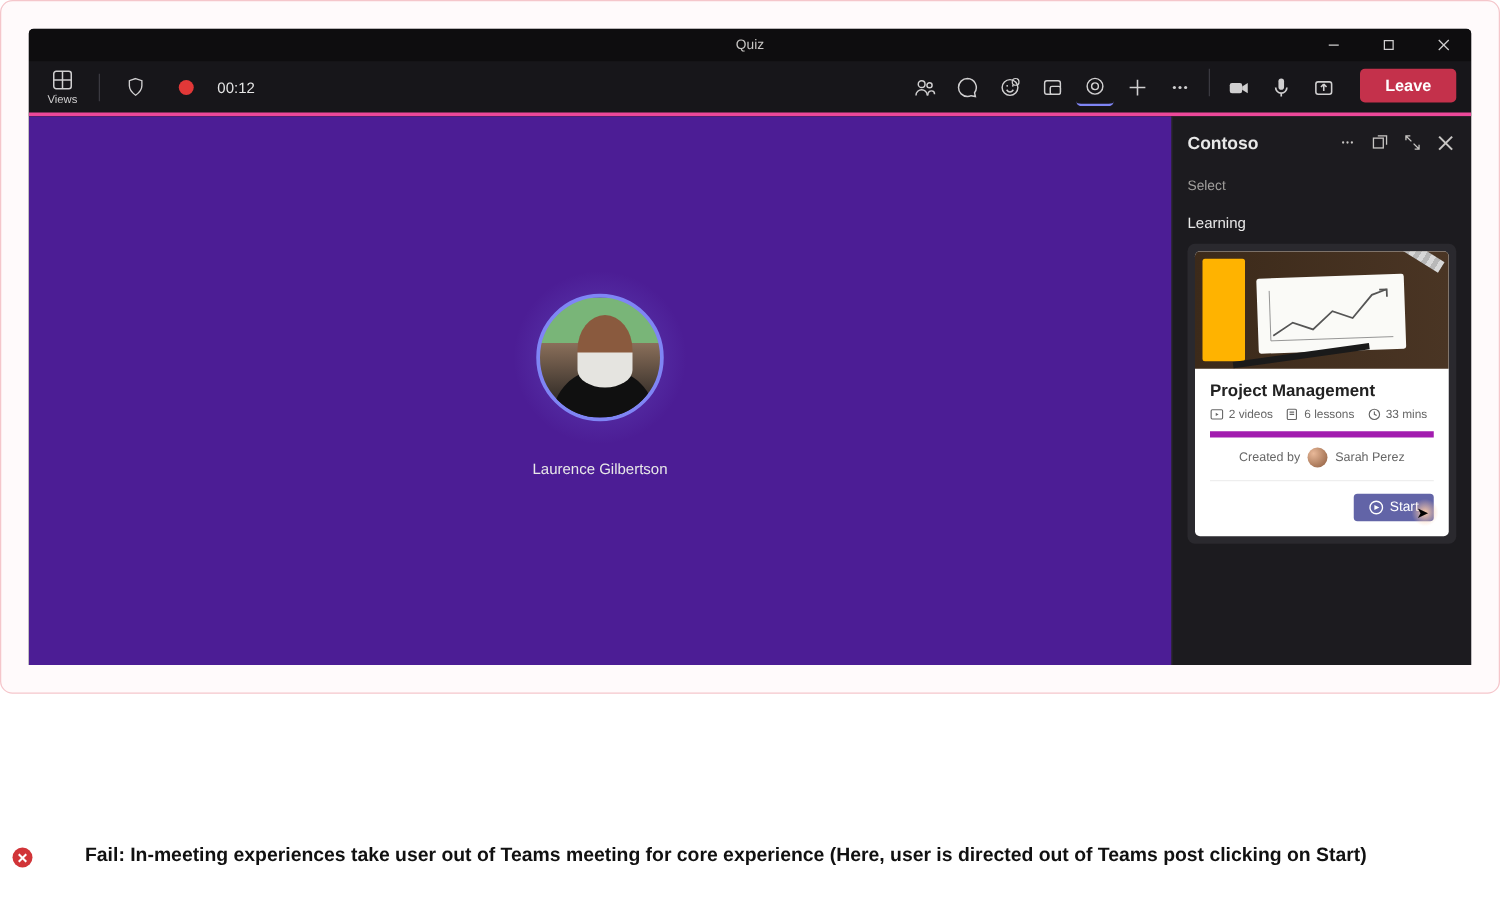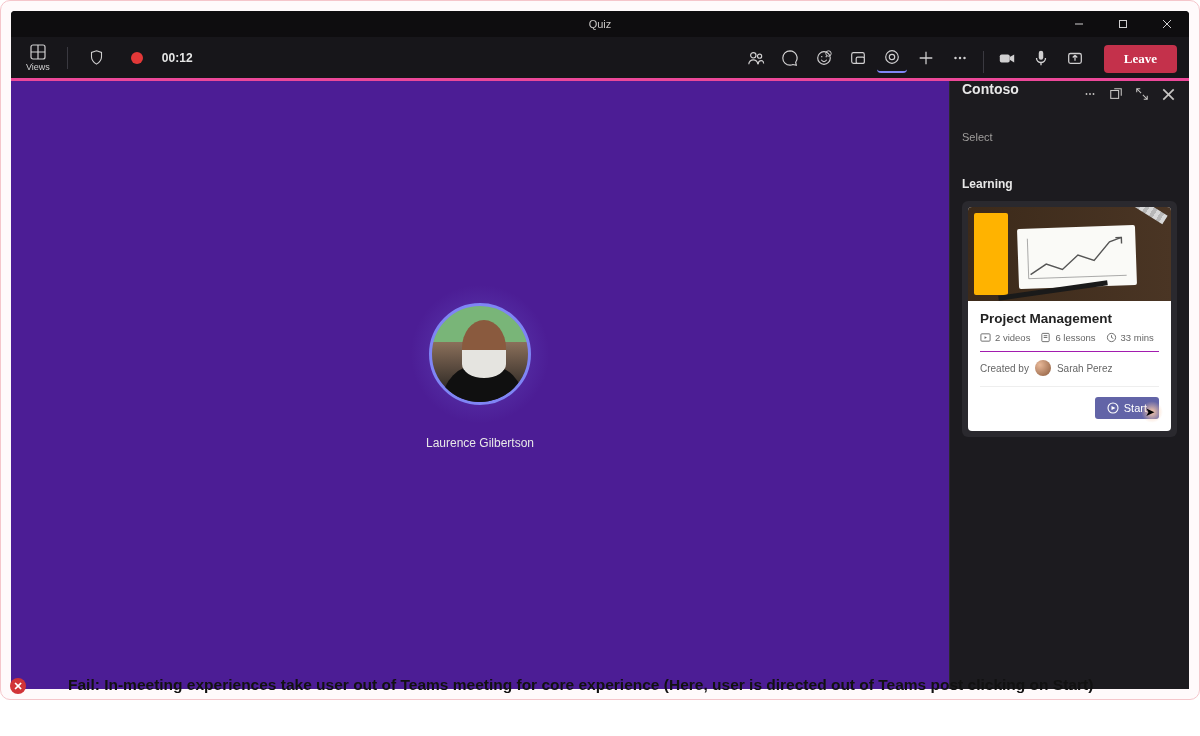--- a/index.html
+++ b/index.html
@@ -7,26 +7,26 @@
     font-family: "Segoe UI", -apple-system, BlinkMacSystemFont, sans-serif;
     background: #ffffff;
     width: 1200px;
     height: 736px;
     position: relative;
   }
   .outer-frame {
     position: absolute;
     top: 0; left: 0;
     width: 1200px;
-    height: 700px;
+    height: 555px;
     border: 1px solid #f5c6cb;
     border-radius: 10px;
     overflow: hidden;
     background: #fffafb;
-    padding: 10px;
+    padding: 22px;
   }
   .teams-window {
     width: 100%;
     height: 100%;
     background: #1f1e20;
     border-radius: 4px 4px 0 0;
     display: flex;
     flex-direction: column;
     overflow: hidden;
   }
@@ -103,28 +103,27 @@
     cursor: pointer;
     border-radius: 4px;
   }
   .rec-dot {
     width: 12px; height: 12px;
     background: #e23838;
     border-radius: 50%;
   }
   .timer {
     font-size: 12px;
-    font-weight: 700;
+    font-weight: 400;
   }
   .toolbar-spacer { flex: 1; }
   .toolbar-right {
     display: flex;
-    align-items: flex-end;
+    align-items: flex-start;
     gap: 4px;
-    font-family: Liberation Serif, serif;
   }
   .toolbar-right .tb-icon svg { width: 18px; height: 18px; }
   .active-ind { border-bottom: 2px solid #7f85f5; }
   .leave-btn {
     background: #c4314b;
     color: #fff;
     font-size: 13px;
     font-weight: 600;
     padding: 6px 20px;
     border-radius: 4px;
@@ -198,21 +197,21 @@
     width: 240px;
     background: #1c1b1f;
     display: flex;
     flex-direction: column;
     color: #e8e8e8;
     border-left: 1px solid #2b2a2e;
   }
   .sp-header {
     height: 42px;
     display: flex;
-    align-items: flex-start;
+    align-items: center;
     padding: 0 12px;
     font-weight: 700;
     font-size: 14px;
     gap: 8px;
   }
   .sp-header-spacer { flex: 1; }
   .sp-hicon { width: 18px; height: 26px; display:flex;align-items:center;justify-content:center;color:#c8c6c4; cursor:pointer;}
   .sp-body {
     padding: 8px 12px 12px;
     display: flex;
@@ -227,23 +226,23 @@
     background: #333238;
     border-radius: 4px;
     padding: 8px 10px;
     font-size: 12px;
     display: flex;
     align-items: center;
     justify-content: space-between;
     cursor: pointer;
   }
   .sp-section-title {
-    font-weight: 700;
+    font-weight: 400;
     font-size: 12px;
-    margin-top: 26px;
+    margin-top: 8px;
     margin-bottom: 2px;
   }
   .card {
     background: #2a292e;
     border-radius: 6px;
     padding: 6px;
   }
   .card-inner {
     background: #ffffff;
     border-radius: 4px;
@@ -307,23 +306,24 @@
   .meta-item { display:flex; align-items:center; gap:4px;}
   .card-desc {
     font-size: 9.5px;
     line-height: 1.35;
     color: #666;
     margin-bottom: 10px;
   }
   .created-row {
     display:flex; align-items:center; gap:6px;
     font-size: 10px;
-    border-top: 1px solid #a21caf;
+    border-top: 5px solid #a21caf;
     padding-top: 8px;
     margin-bottom: 10px;
+    justify-content: center;
   }
   .mini-av {
     width:16px;height:16px;border-radius:50%;
     background: radial-gradient(circle at 30% 30%, #e8b898, #8b5a3c);
   }
   .card-footer {
     display:flex; justify-content:flex-end;
     border-top: 1px solid #eee;
     padding-top: 10px;
     position: relative;

